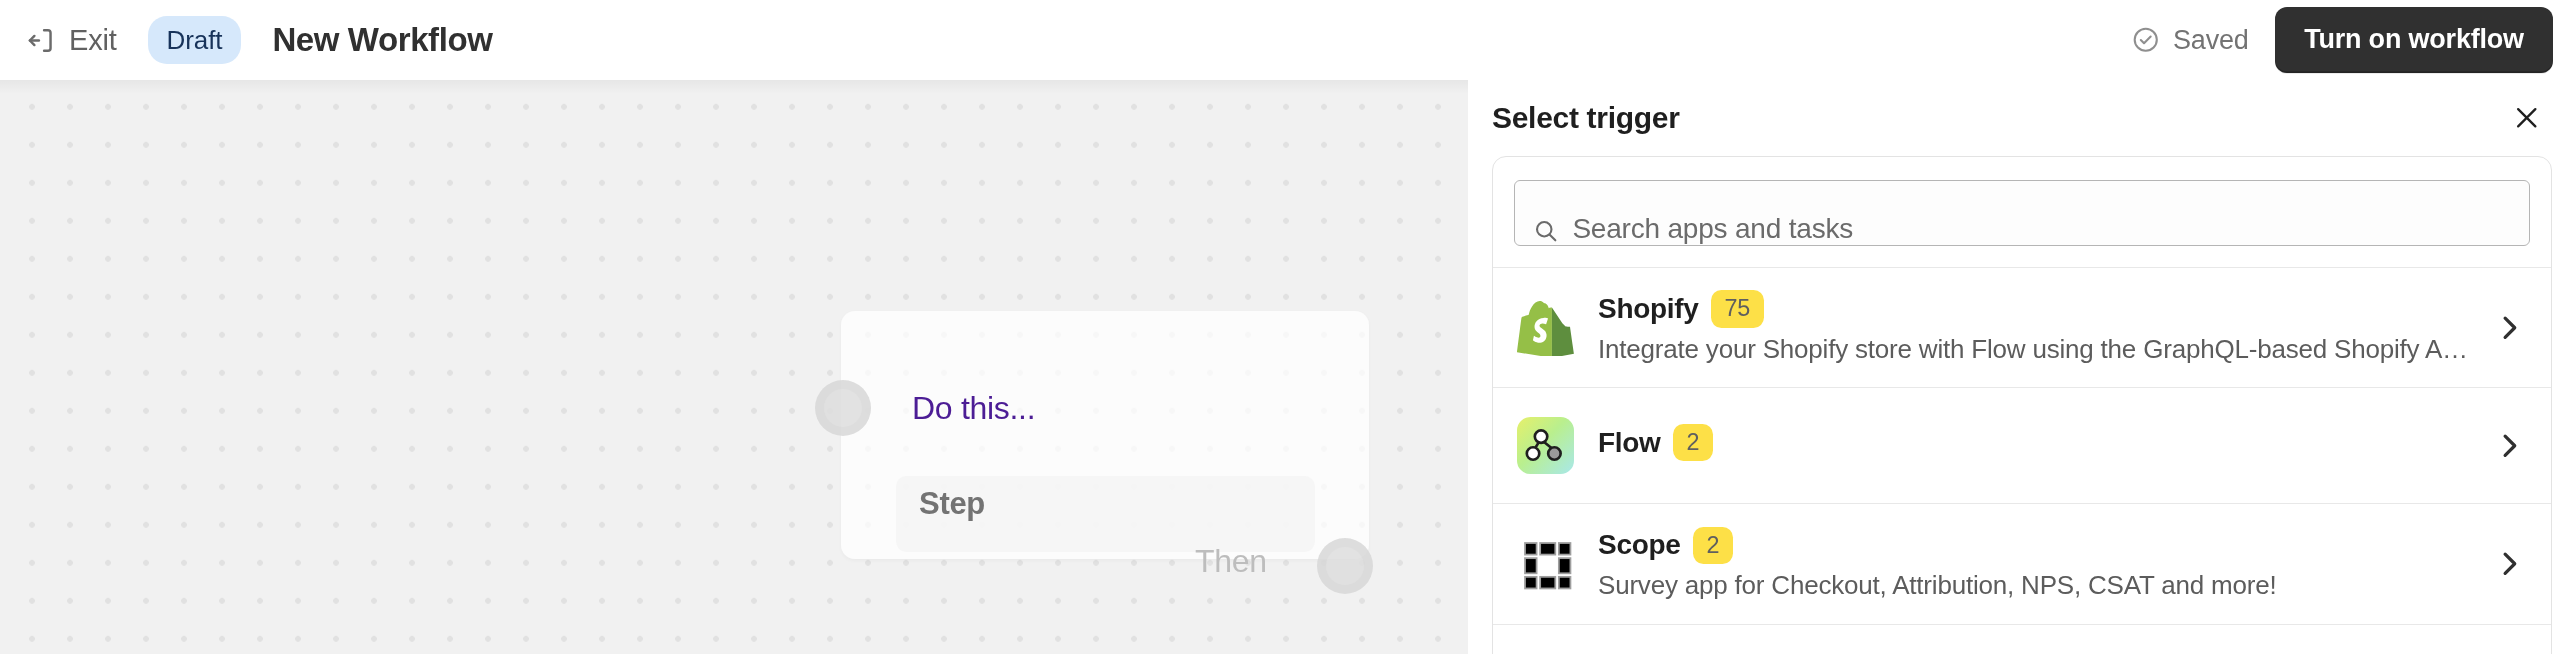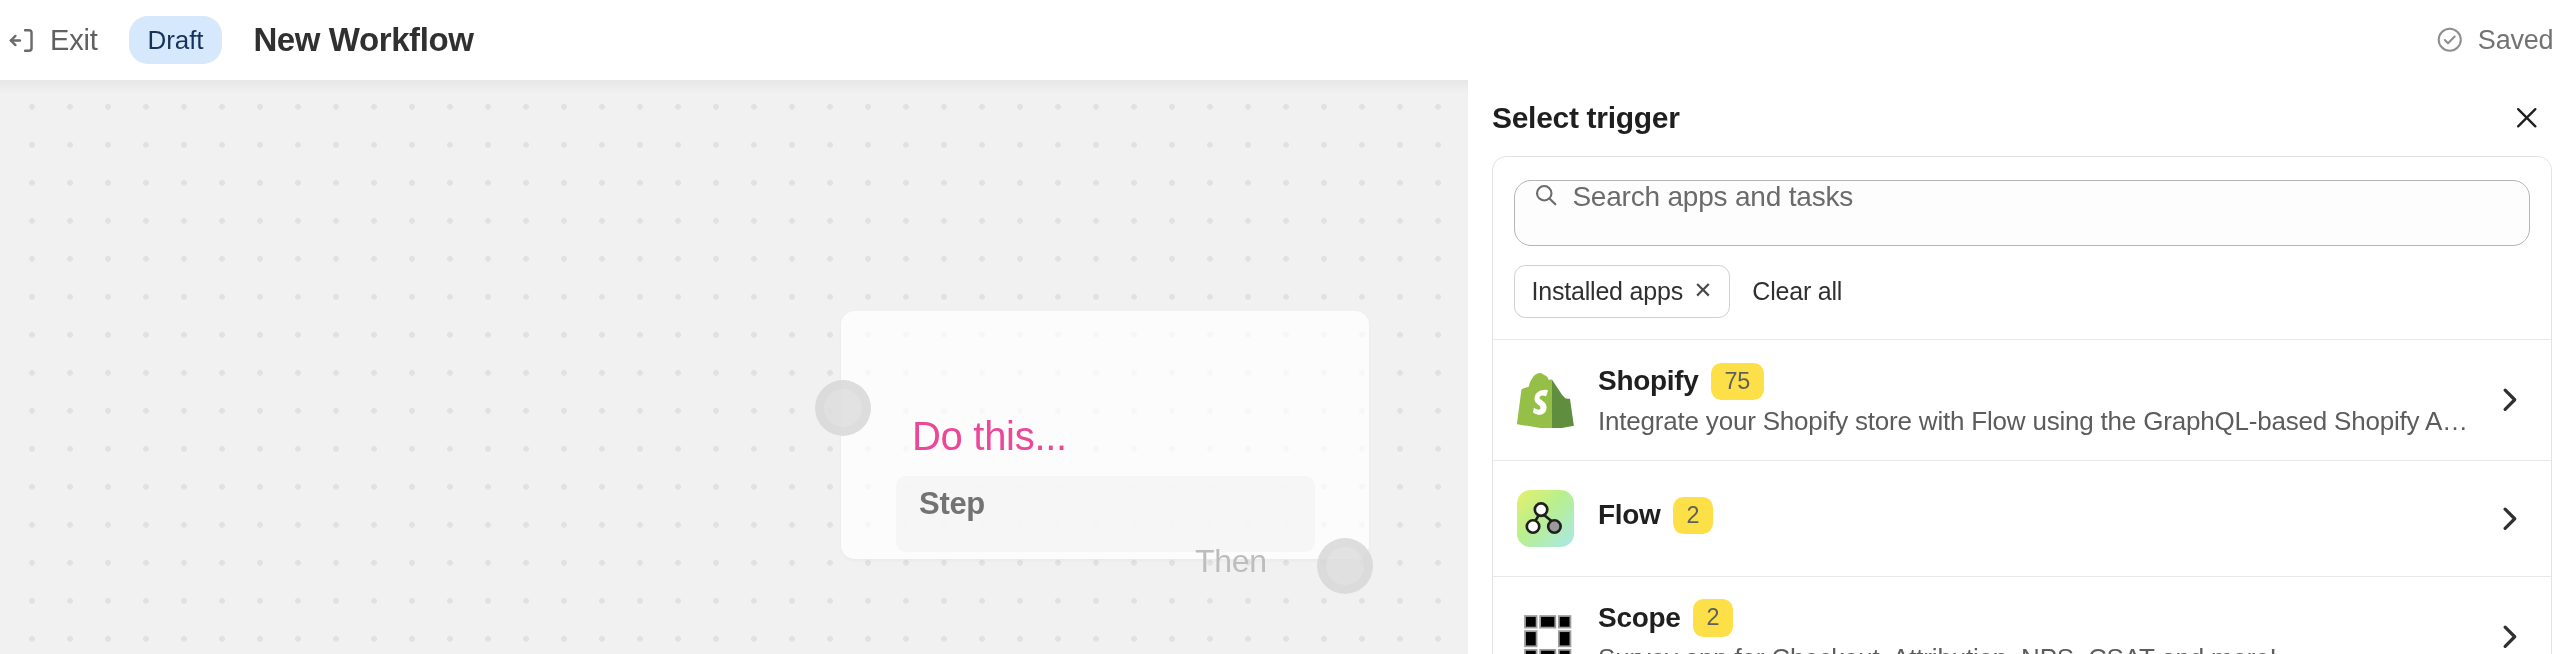--- a/index.html
+++ b/index.html
@@ -19,20 +19,21 @@
     width: 2576px;
     height: 80px;
     background: #ffffff;
     display: flex;
     align-items: center;
     z-index: 30;
   }
   .topbar-left {
     display: flex;
     align-items: center;
+    padding-left: 19px;
   }
   .exit-btn {
     display: flex;
     align-items: center;
     gap: 12px;
     cursor: pointer;
     padding: 5.2px 7px;
     border-radius: 7px;
   }
   .exit-icon { display: block; width: 31px; height: 31px; }
@@ -134,23 +135,23 @@
   .step-dothandle-inner {
     position: absolute;
     left: 8.7px; top: 8.7px;
     width: 38px; height: 38px;
     border-radius: 50%;
     background: #dedede;
   }
   .do-this {
     position: absolute;
     left: 912px;
-    top: 414px;
-    font-size: 40px;
-    color: #ec4899;
+    top: 390px;
+    font-size: 32px;
+    color: #4c1d95;
     letter-spacing: -0.3px;
   }
   .step-inner {
     position: absolute;
     left: 896px;
     top: 476px;
     width: 419px;
     height: 76px;
     background: #f4f4f4;
     border-radius: 10.4px;
@@ -218,24 +219,24 @@
     overflow: hidden;
   }
   .search-zone {
     padding: 22.6px 21px 21px 21px;
     border-bottom: 0.9px solid #e8e8e8;
   }
   .search-box {
     position: relative;
     height: 66px;
     border: 0.9px solid #b5b5b5;
-    border-radius: 17px;
+    border-radius: 6px;
     background: #fdfdfd;
     display: flex;
-    align-items: flex-start;
+    align-items: flex-end;
     padding: 0 17.4px;
     gap: 12px;
     cursor: text;
   }
   .search-icon { display: block; width: 28px; height: 28px; flex: 0 0 auto; }
   .search-input {
     border: none;
     outline: none;
     background: transparent;
     font-family: "Liberation Sans", sans-serif;
@@ -366,20 +367,21 @@
     <div class="saved-wrap">
       <span class="check-icon">
         <svg viewBox="0 0 24 24" fill="none" stroke="#8f8f8f" stroke-width="1.7" stroke-linecap="round" stroke-linejoin="round">
           <circle cx="12" cy="12" r="9"></circle>
           <path d="M8 12.2l2.6 2.6L16 9.4"></path>
         </svg>
       </span>
       <span class="saved-label">Saved</span>
     </div>
 
+    <button class="turn-on-btn">Turn on workflow</button>
   </div>
 </div>
 
 <div class="canvas">
   <div class="canvas-shade"></div>
 </div>
 
 <div class="step-card"></div>
 
 <div class="step-dothandle handle-top">
@@ -413,27 +415,20 @@
       <div class="search-box">
         <span class="search-icon">
           <svg viewBox="0 0 24 24" fill="none" stroke="#6b6b6b" stroke-width="1.8" stroke-linecap="round">
             <circle cx="10.5" cy="10.5" r="6.2"></circle>
             <path d="M15.2 15.2L20 20"></path>
           </svg>
         </span>
         <input class="search-input" type="text" value="" placeholder="Search apps and tasks" style="">
       </div>
 
-      <div class="filter-row">
-        <span class="chip">
-          <span>Installed apps</span>
-          <span class="chip-x">✕</span>
-        </span>
-        <button class="clear-all">Clear all</button>
-      </div>
     </div>
 
     <div class="app-row">
       <span class="app-icon">
         <svg viewBox="0 0 64 64">
           <path d="M38.8 9.6c-.3-.2-.7-.2-1 0 0 0-.8.2-2.1.7-.3-1-.8-2.3-1.6-3.5-1.1-1.6-2.5-2.4-4-2.4h-.1c-.2-.3-.4-.5-.7-.7-1-1-2.3-1.4-3.9-1.4-3.1.1-6.2 2.4-8.7 6.4-1.8 2.8-3.1 6.3-3.5 9.1-3.6 1.1-6.1 1.9-6.2 1.9-1.8.6-1.9.6-2.1 2.3C4.7 23.3 0 59.8 0 59.8L39.2 66V9.6z" fill="#95BF47"></path>
           <path d="M37.8 9.6c-.1 0-.6.1-1.4.4 0-1.5-.2-3.7-.9-5.5-2.3.4-3.5 3-4 4.6-1-.3-2-.6-3-.9.4-2.4 1.5-5.5 3.4-7.5.4-.4.8-.7 1.2-.9 1.5.2 2.7 1 3.7 2.4.8 1.2 1.3 2.5 1.6 3.5-1.3.4-2.1.7-2.1.7-.3.1-.5.4-.5.7v2.5z" fill="#5E8E3E" opacity="0"></path>
           <path d="M39.2 9.6V66L64 61.6s-4.4-29.6-4.4-29.9c0-.3-.3-.5-.5-.5-.2 0-4.4-.3-4.4-.3s-2.9-2.8-3.2-3.1c-.1-.1-.2-.2-.4-.2L39.2 9.6z" fill="#5E8E3E"></path>
           <path d="M34.8 22l-2.1 6.3s-1.9-1-4.1-.9c-3.3.2-3.3 2.3-3.3 2.8.2 2.8 7.5 3.4 7.9 9.9.3 5.1-2.7 8.6-7.1 8.9-5.3.3-8.2-2.8-8.2-2.8l1.1-4.8s2.9 2.2 5.3 2.1c1.5-.1 2.1-1.4 2-2.3-.2-3.7-6.2-3.5-6.6-9.4-.3-5 3-10.1 10.2-10.6 2.8-.2 4.9.8 4.9.8z" fill="#FFFFFF"></path>
         </svg>

